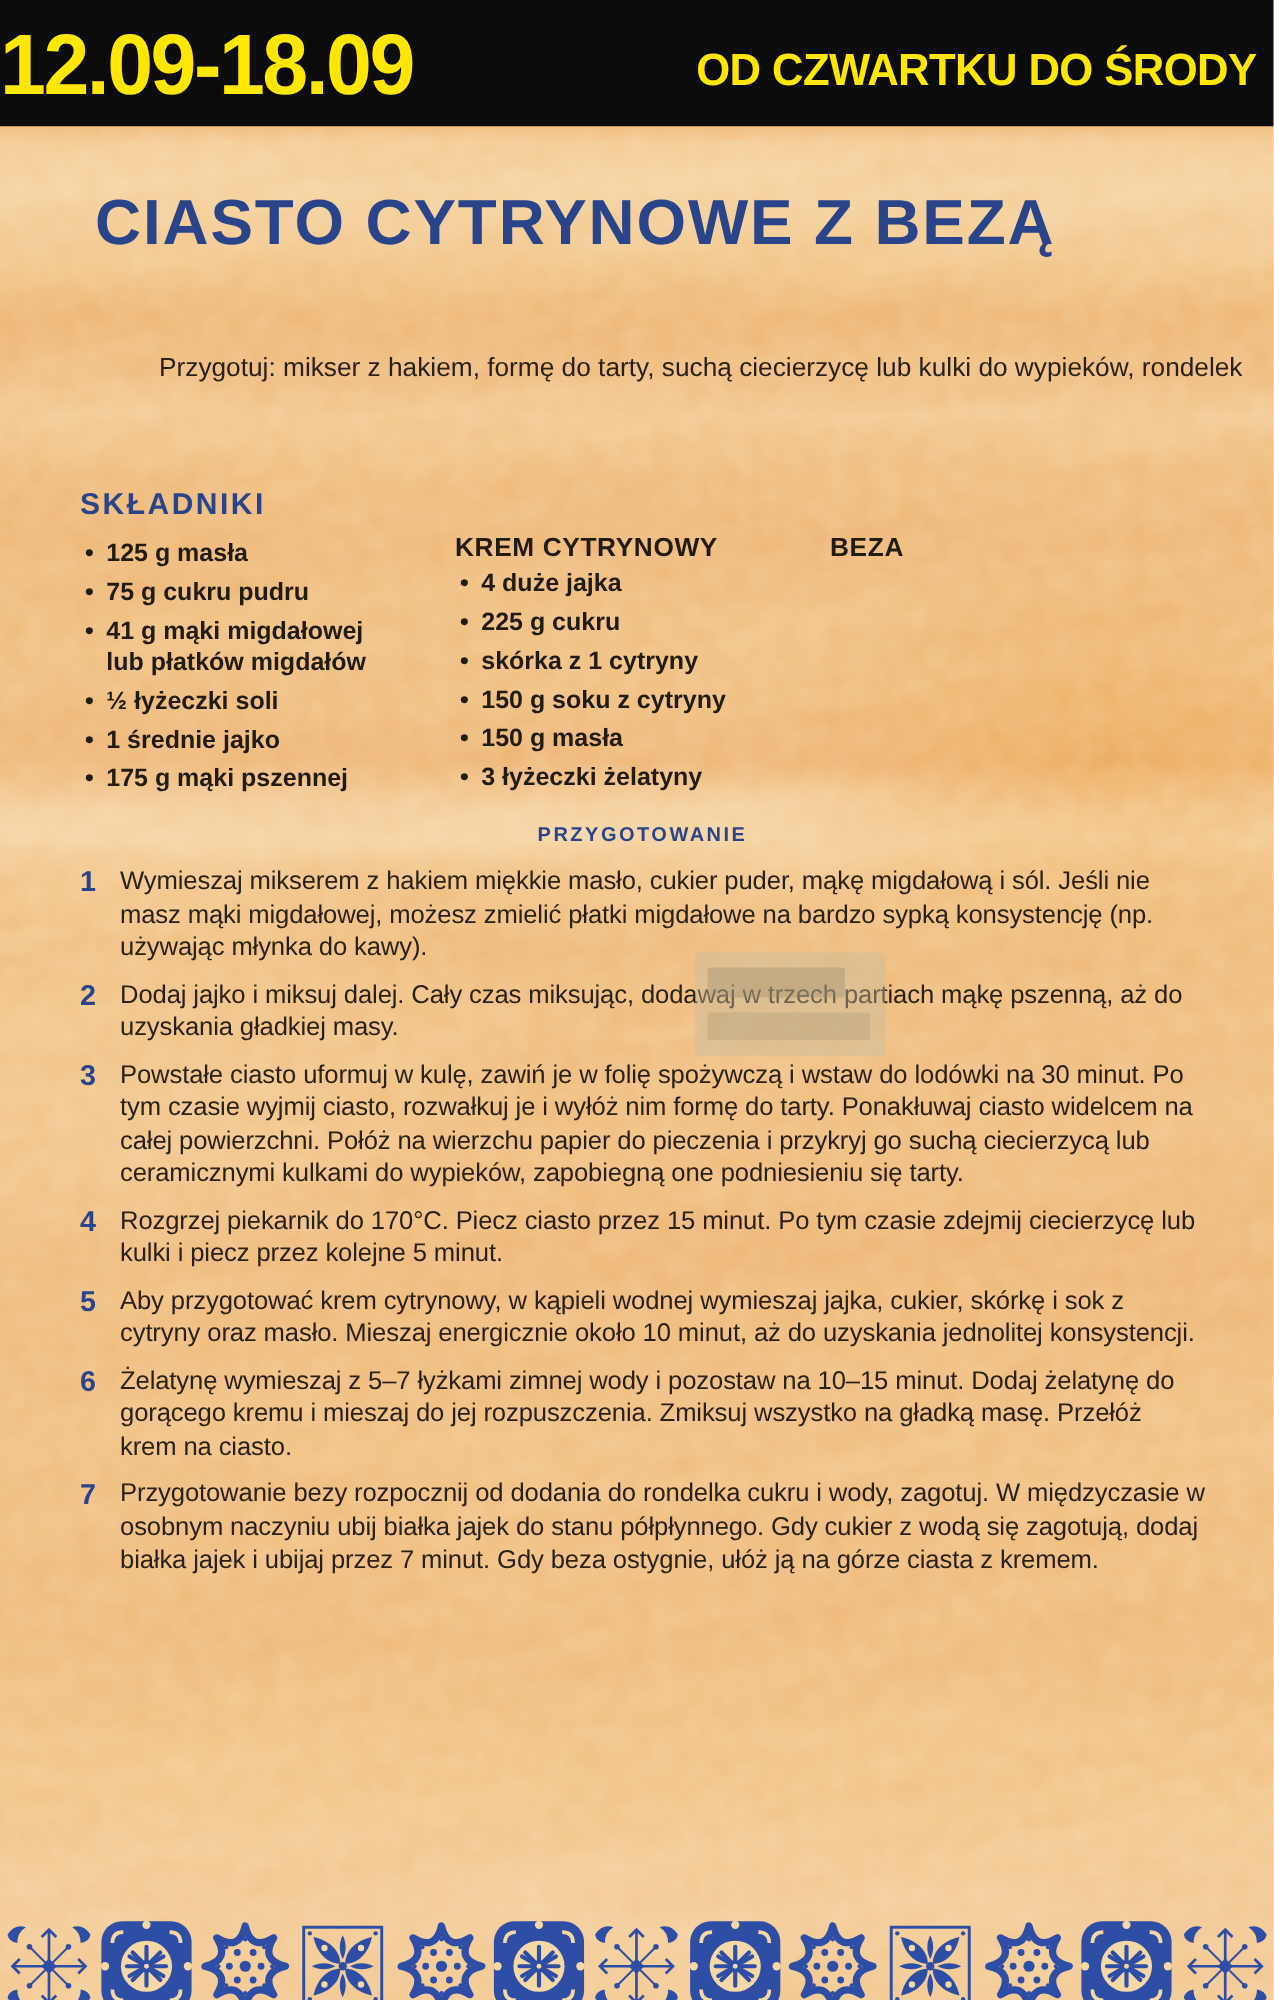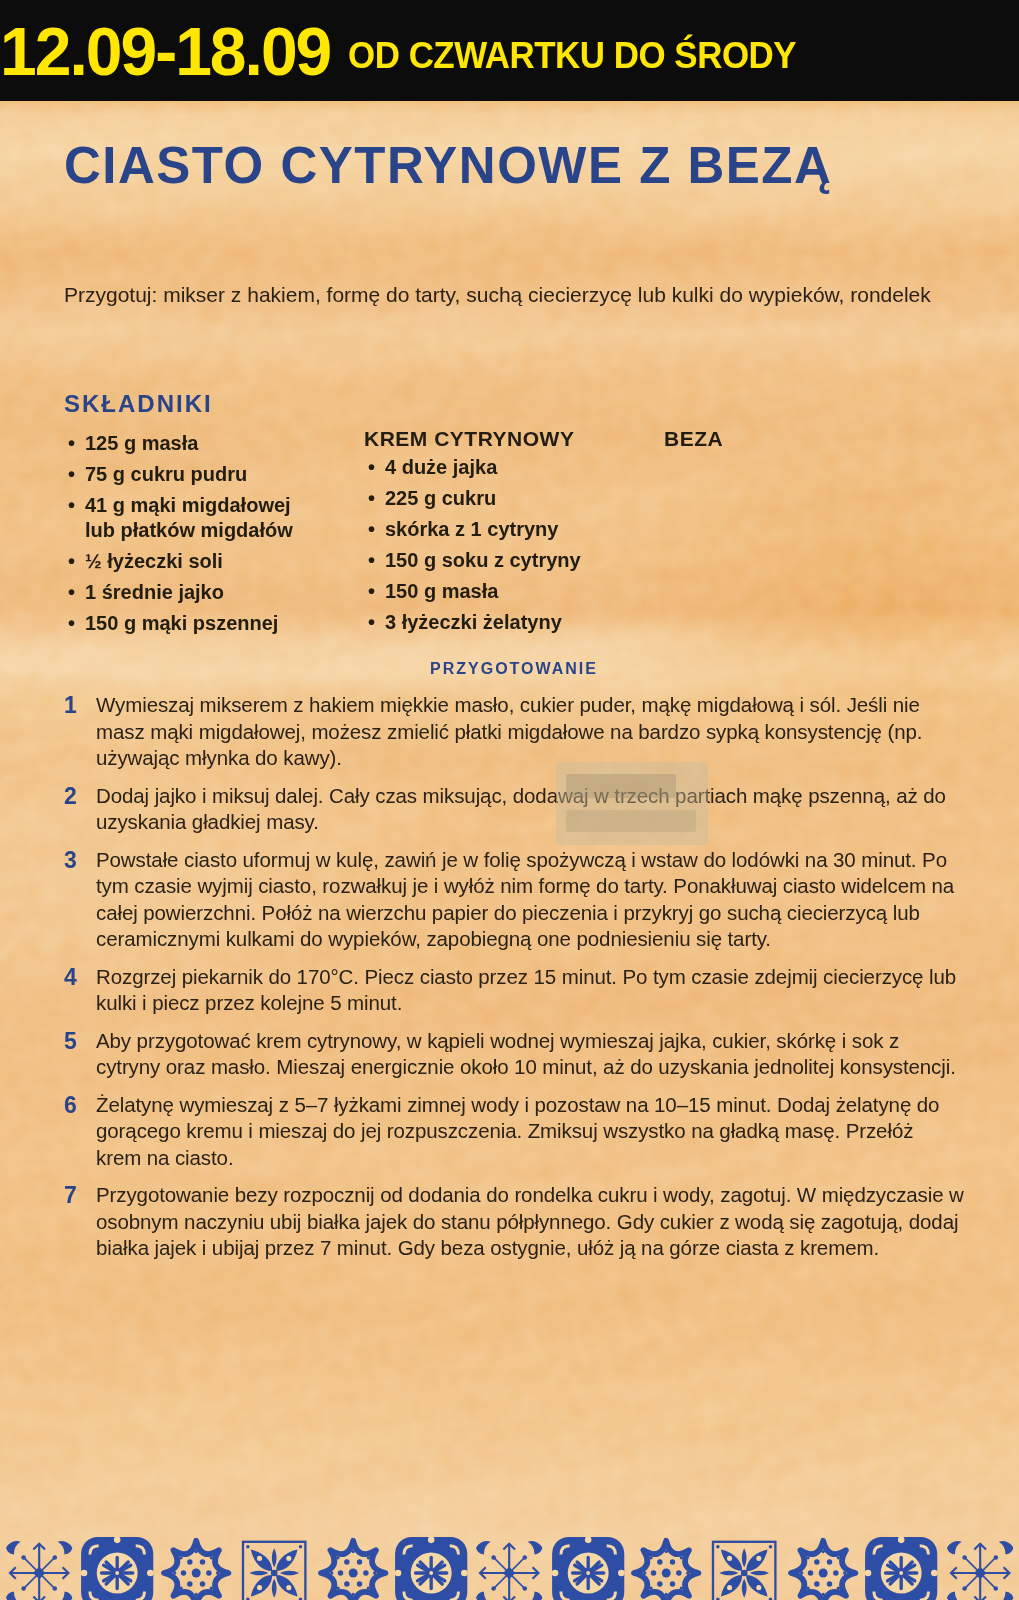--- a/index.html
+++ b/index.html
@@ -22,43 +22,43 @@
         #f2c386 1150px,#f1bf80 1305px,#f3c88d 1430px,
         #f5cf9c 1530px,#f4cc96 1600px);
   }
   .tex{position:absolute;left:0;top:103px;width:1019px;height:1497px;pointer-events:none;}
   .tex-fibers{mix-blend-mode:multiply;opacity:.38;}
   .tex-grain{mix-blend-mode:screen;opacity:.40;}
 
   .promo-bar{
     position:absolute;left:0;top:0;width:1019px;height:101px;
     background:#0c0c0c;
-    display:flex;align-items:center;justify-content:flex-start;gap:18px;
+    display:flex;align-items:center;justify-content:space-between;gap:18px;
   }
   .promo-dates{
     font-size:66px;font-weight:800;letter-spacing:-2px;line-height:1;
     transform:scaleY(1.04);
   }
   .promo-sub{
     font-size:36px;font-weight:700;letter-spacing:-0.5px;line-height:1;
     margin-top:10px;transform:scaleX(0.97);transform-origin:left center;
   }
 
   .title{
-    position:absolute;left:64px;top:138px;margin:0;
+    position:absolute;left:64px;top:138px;margin:12px;
     font-size:51px;font-weight:700;letter-spacing:1.5px;line-height:1.1;
   }
   .meta{
     position:absolute;left:64px;top:226px;width:892px;
     display:flex;justify-content:space-between;
     font-size:21px;font-weight:700;letter-spacing:-0.3px;
   }
   .equipment{
     position:absolute;left:64px;top:283px;width:930px;margin:0;
-    font-size:21px;font-weight:400;
+    font-size:21px;font-weight:400;text-align:right;
   }
 
   .ingredients{position:absolute;left:64px;top:390px;width:920px;}
   .ing-heading{margin:0;font-size:24px;font-weight:700;letter-spacing:2px;}
   .ing-cols{display:grid;grid-template-columns:300px 300px 300px;margin-top:9px;}
   .ing-group h3{margin:0 0 3px 0;font-size:21px;font-weight:700;letter-spacing:0.5px;}
   .ing-group ul{list-style:none;margin:4px 0 0 0;padding:0;max-width:250px;}
   .ing-group li{
     position:relative;padding-left:21px;margin-bottom:6px;
     font-size:20px;font-weight:700;line-height:25px;
@@ -222,21 +222,21 @@
   <section class="ingredients">
     <h2 class="ing-heading navy">SKŁADNIKI</h2>
     <div class="ing-cols">
       <div class="ing-group ink">
         <ul>
           <li>125 g masła</li>
           <li>75 g cukru pudru</li>
           <li>41 g mąki migdałowej lub płatków migdałów</li>
           <li>½ łyżeczki soli</li>
           <li>1 średnie jajko</li>
-          <li>150 g mąki pszennej</li>
+          <li>175 g mąki pszennej</li>
         </ul>
       </div>
       <div class="ing-group ink">
         <h3>KREM CYTRYNOWY</h3>
         <ul>
           <li>4 duże jajka</li>
           <li>225 g cukru</li>
           <li>skórka z 1 cytryny</li>
           <li>150 g soku z cytryny</li>
           <li>150 g masła</li>

